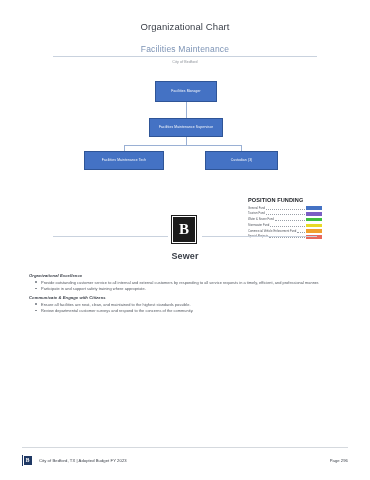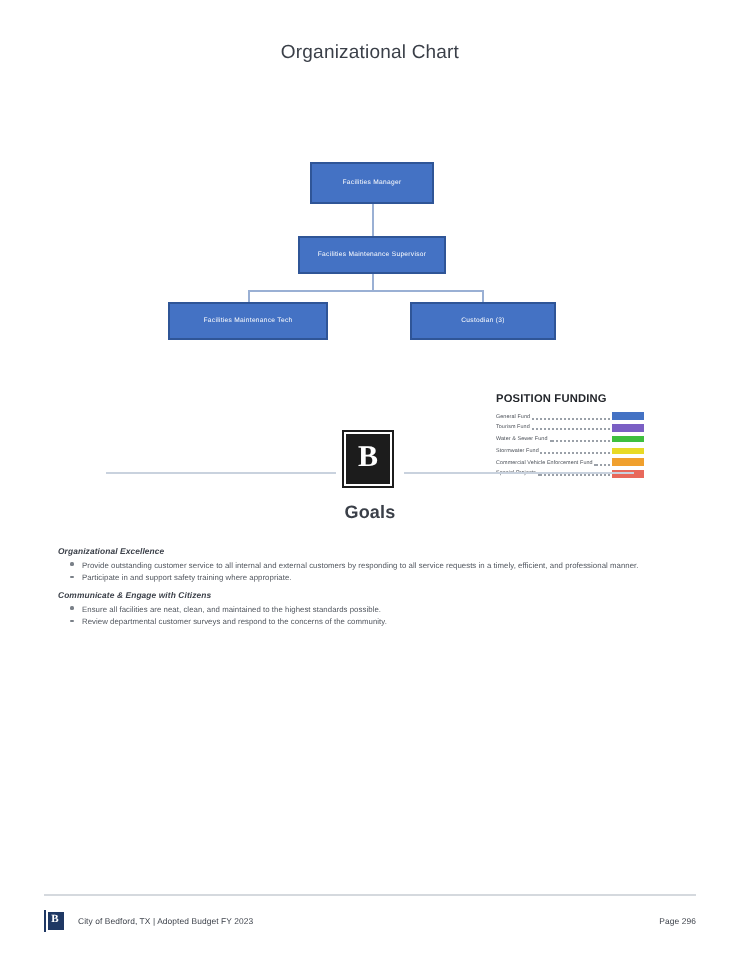--- a/index.html
+++ b/index.html
@@ -286,20 +286,25 @@
     letter-spacing: 0.05px;
   }
 </style>
 </head>
 <body>
 
 <div class="page">
 
   <div class="doc-title">Organizational Chart</div>
 
+  <div class="chart-header">
+    <div class="dept">Facilities Maintenance</div>
+    <div class="rule"></div>
+    <div class="city">City of Bedford</div>
+  </div>
 
   <div class="org">
     <div class="conn conn-v1"></div>
     <div class="conn conn-v2"></div>
     <div class="conn conn-h"></div>
     <div class="conn conn-v3"></div>
     <div class="conn conn-v4"></div>
 
     <div class="node node-mgr">
       <span>Facilities Manager</span>
@@ -351,21 +356,21 @@
   </div>
 
   <div class="logo-band">
     <div class="logo-rule-left"></div>
     <div class="logo-rule-right"></div>
     <div class="logo-box">
       <div class="inner">B</div>
     </div>
   </div>
 
-  <div class="goals-title">Goals</div>
+  <div class="goals-title">Sewer</div>
 
   <div class="goals-body">
     <div class="goal-group-title">Organizational Excellence</div>
     <ul class="goal-list">
       <li class="goal-item">
         <span class="bullet"></span>
         <span>Provide outstanding customer service to all internal and external customers by responding to all service requests in a timely, efficient, and professional manner.</span>
       </li>
       <li class="goal-item">
         <span class="bullet"></span>

